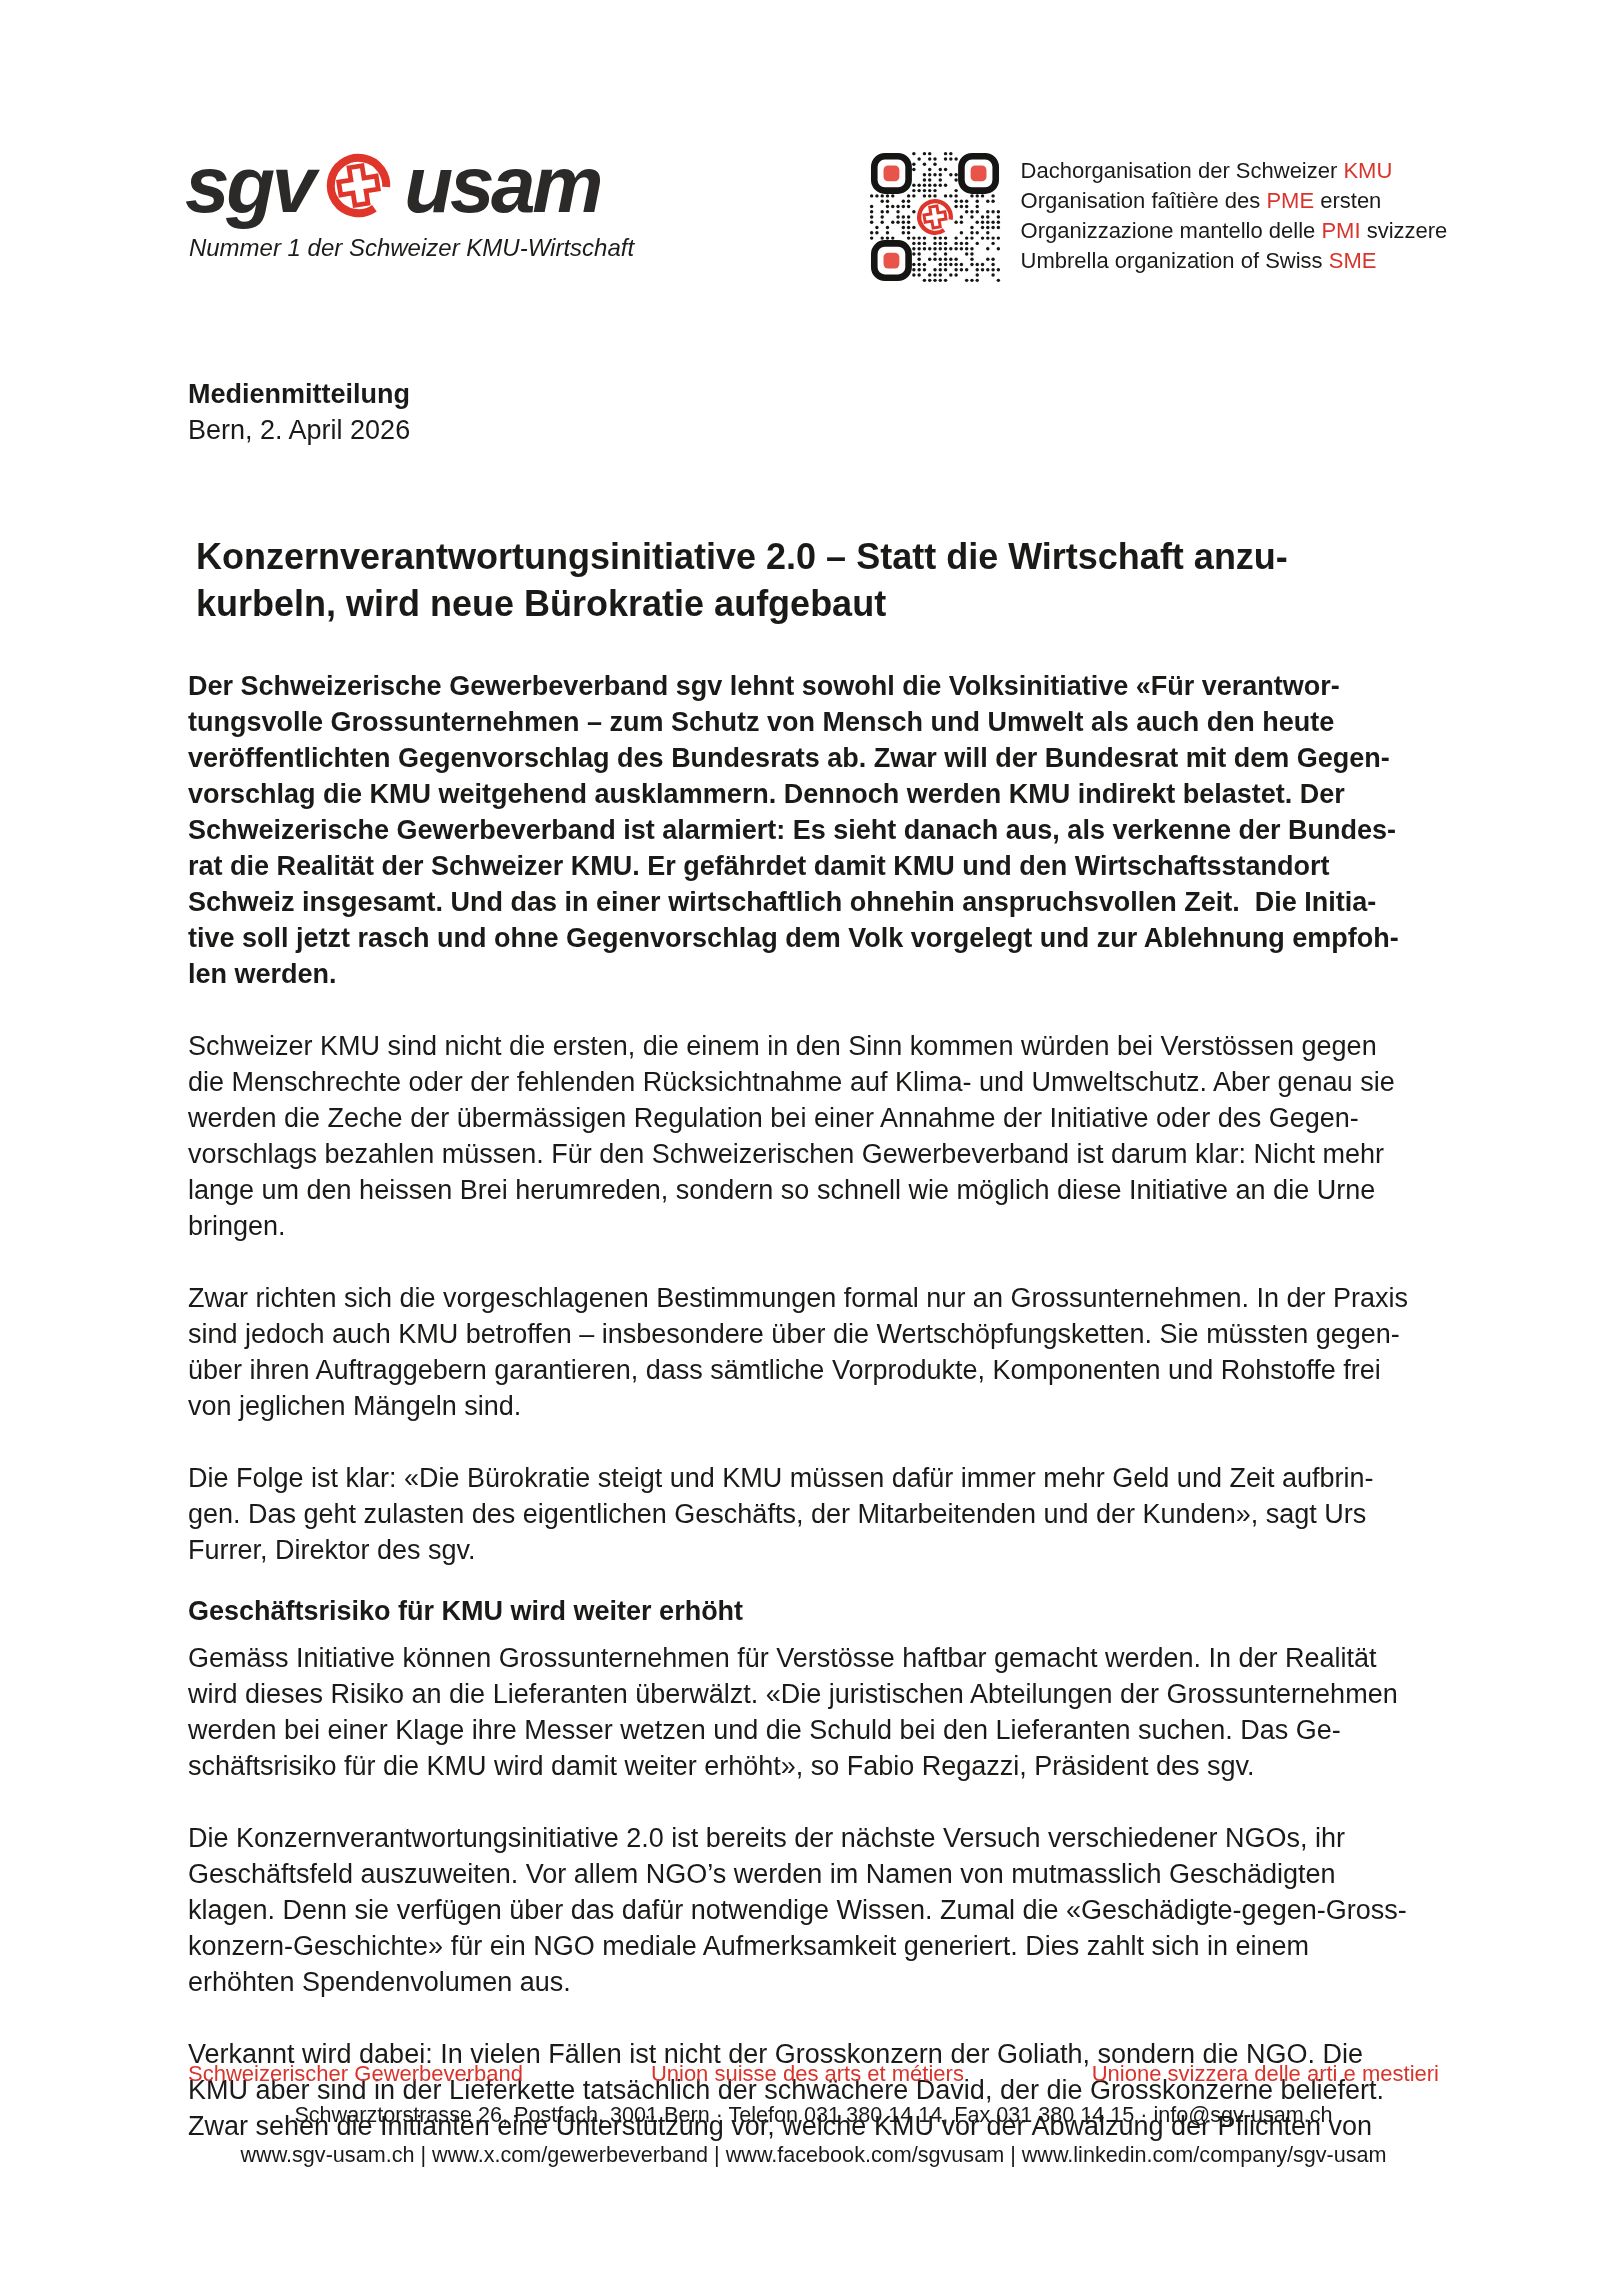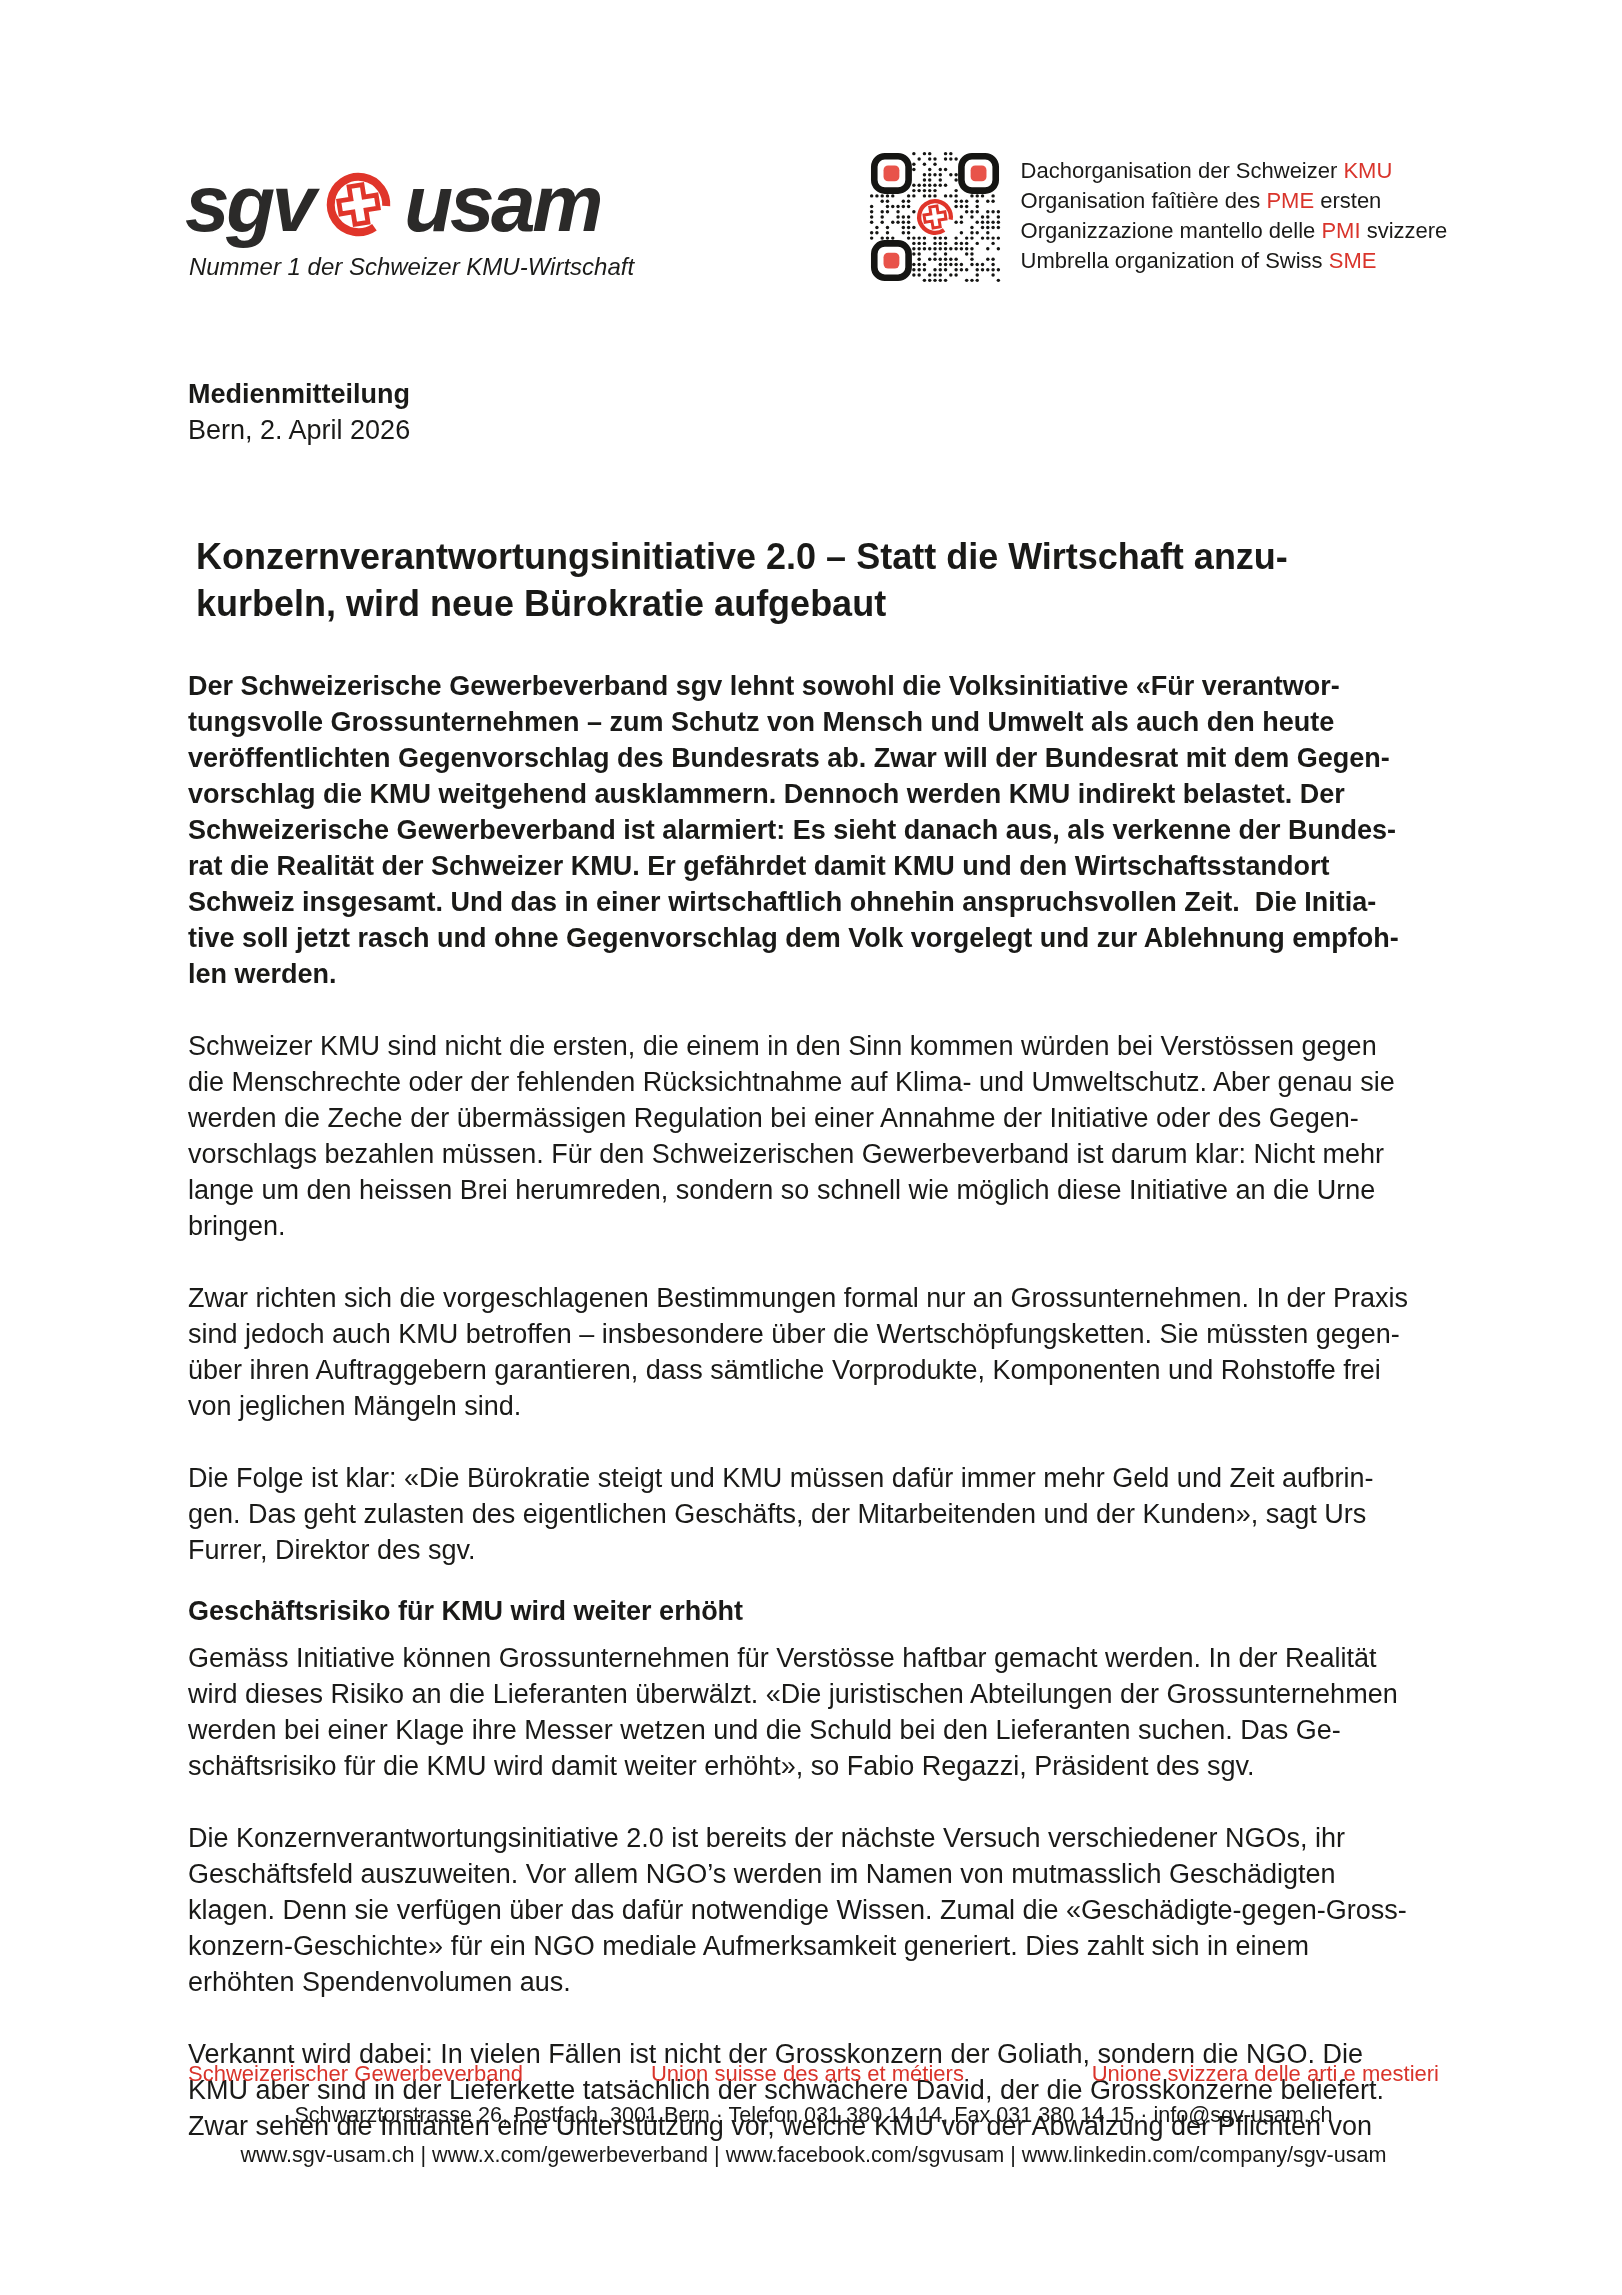--- a/index.html
+++ b/index.html
@@ -13,21 +13,21 @@
   .page{
     position:relative;
     width:1622px;height:2295px;
     background:#ffffff;
     font-family:"Liberation Sans","DejaVu Sans",sans-serif;
     color:var(--ink);
     overflow:hidden;
     margin:0 auto;
   }
   
-  .logo-block{position:absolute;left:185px;top:164px;}
+  .logo-block{position:absolute;left:185px;top:145px;}
   .logo-row{display:flex;align-items:center;}
   .logo-word{
     font-size:80px;font-weight:700;font-style:italic;
     letter-spacing:-3.3px;color:#2b2a29;line-height:1;
   }
   .logo-emblem{width:73px;height:73px;margin:0 9.2px;display:inline-block;}
   .logo-emblem svg{display:block;width:100%;height:100%;}
   .tagline{
     margin-top:9.2px;margin-left:3.9px;
     font-size:24px;font-style:italic;color:#1c1c1a;

